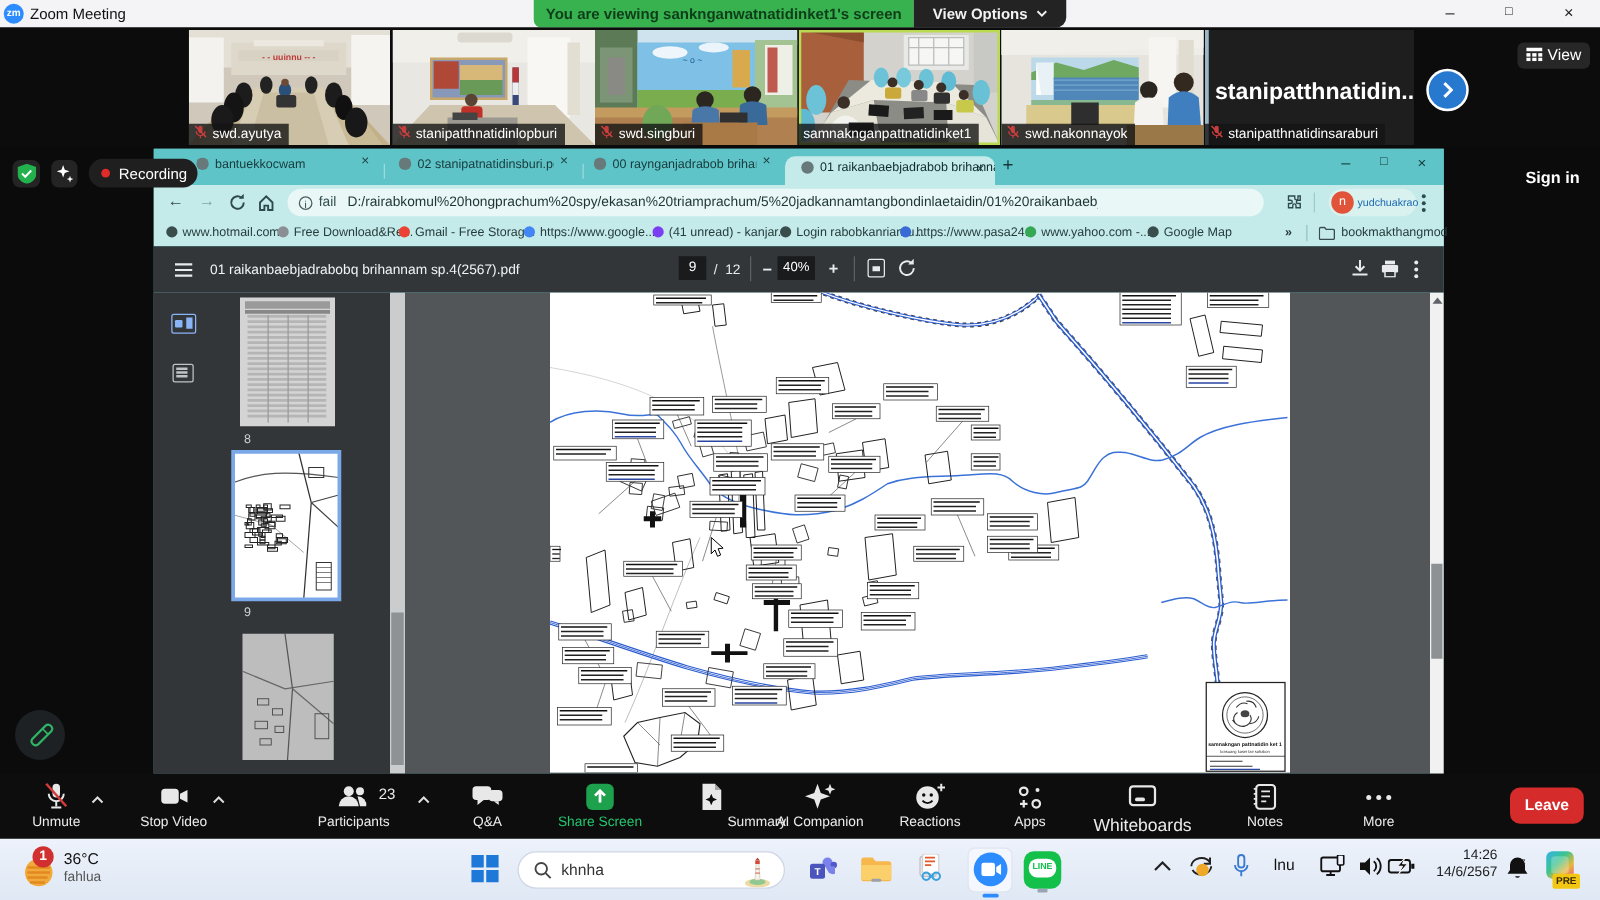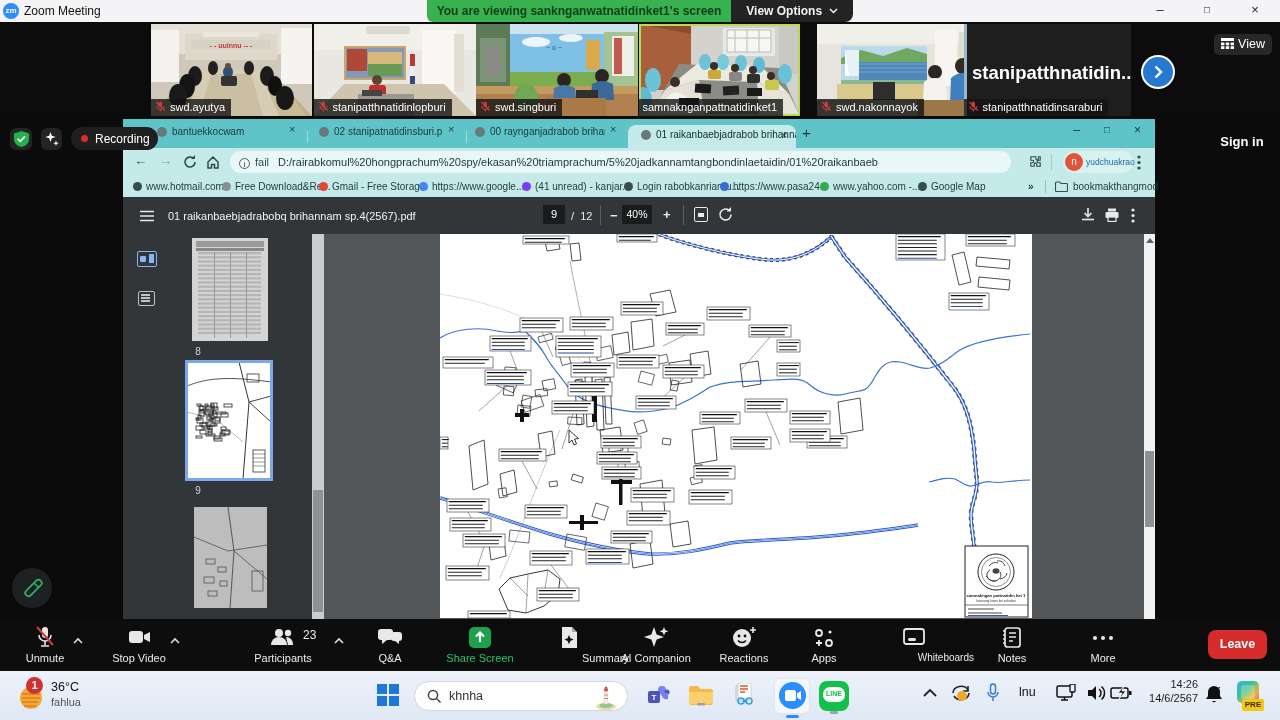--- a/index.html
+++ b/index.html
@@ -189,21 +189,21 @@
           <circle cx="132" cy="52" r="4" fill="#3a2e26"></circle>
           <rect x="126" y="56" width="14" height="10" fill="#c8c84a" rx="2"></rect>
           <rect x="56" y="60" width="16" height="9" fill="#1a1a1a" transform="rotate(4 64 64)"></rect>
           <rect x="84" y="62" width="16" height="9" fill="#222" transform="rotate(-3 92 66)"></rect>
           <rect x="40" y="74" width="20" height="11" fill="#1c1c1c"></rect>
           <rect x="108" y="64" width="15" height="8" fill="#1a1a1a"></rect>
         </svg>
         <div style="position:absolute;left:0;top:0;width:100%;height:100%;border:2px solid #bada52;z-index:5"></div>
         <div class="vlabel" style="z-index:6">samnaknganpattnatidinket1</div>
       </div>
-<div class="vid" style="left:801px;width:162px;margin-left:16px;">
+<div class="vid" style="left:801px;width:162px;">
         <svg width="162" height="92" viewBox="0 0 162 92" style="position:absolute;left:0;top:0">
           <rect width="162" height="92" fill="#e6e4dd"></rect>
           <rect x="0" y="0" width="162" height="20" fill="#efede7"></rect>
           <rect x="18" y="2" width="52" height="10" rx="4" fill="#dcd9d0"></rect>
           <path d="M0 20 L162 14 L162 0 L0 0 Z" fill="#f1efe9"></path>
           <rect x="24" y="22" width="86" height="36" fill="#bcd9ea"></rect>
           <path d="M24 34 L44 26 L66 32 L90 24 L110 30 L110 40 L24 40 Z" fill="#6fa861"></path>
           <rect x="28" y="26" width="14" height="26" fill="#e8f1f5"></rect>
           <path d="M28 26 l4 26 h-4 Z" fill="#fff"></path>
           <rect x="42" y="38" width="68" height="20" fill="#4f88b8"></rect>
@@ -948,21 +948,21 @@
           <circle cx="11" cy="8" r="3" fill="none" stroke="#e8e8e8" stroke-width="1.8"></circle>
           <circle cx="21" cy="18" r="3" fill="none" stroke="#e8e8e8" stroke-width="1.8"></circle>
           <circle cx="22" cy="7" r="1.6" fill="#e8e8e8"></circle>
           <path d="M8 18 h6 M11 15 v6" stroke="#e8e8e8" stroke-width="1.8"></path>
         </svg></div>
 <div style="position:absolute;left:764px;top:33px;width:120px;text-align:center;font-size:11px;color:#ececec" class="zl">Apps</div>
 <div style="position:absolute;left:898px;top:6px;width:32px;height:26px"><svg width="32" height="26" viewBox="0 0 32 26">
           <rect x="6" y="4" width="20" height="15" rx="2.5" fill="none" stroke="#e8e8e8" stroke-width="1.8"></rect>
           <rect x="10" y="13" width="8" height="3" rx="1.5" fill="#e8e8e8"></rect>
         </svg></div>
-<div style="position:absolute;left:854px;top:33px;width:120px;text-align:right;font-size:10px;color:#ececec" class="zl">Whiteboards</div>
+<div style="position:absolute;left:854px;top:33px;width:120px;text-align:center;font-size:14px;color:#ececec" class="zl">Whiteboards</div>
 <div style="position:absolute;left:996px;top:6px;width:32px;height:26px"><svg width="32" height="26" viewBox="0 0 32 26">
           <rect x="9" y="3" width="15" height="19" rx="2.5" fill="none" stroke="#e8e8e8" stroke-width="1.7"></rect>
           <path d="M13 8 h7 M13 12 h7 M13 16 h4" stroke="#e8e8e8" stroke-width="1.4"></path>
           <path d="M9 6 h-2 M9 10 h-2 M9 14 h-2 M9 18 h-2" stroke="#e8e8e8" stroke-width="1.4"></path>
         </svg></div>
 <div style="position:absolute;left:952px;top:33px;width:120px;text-align:center;font-size:11px;color:#ececec" class="zl">Notes</div>
 <div style="position:absolute;left:1087px;top:6px;width:32px;height:26px"><svg width="32" height="26" viewBox="0 0 32 26">
           <circle cx="8" cy="13" r="2" fill="#e8e8e8"></circle>
           <circle cx="16" cy="13" r="2" fill="#e8e8e8"></circle>
           <circle cx="24" cy="13" r="2" fill="#e8e8e8"></circle>

